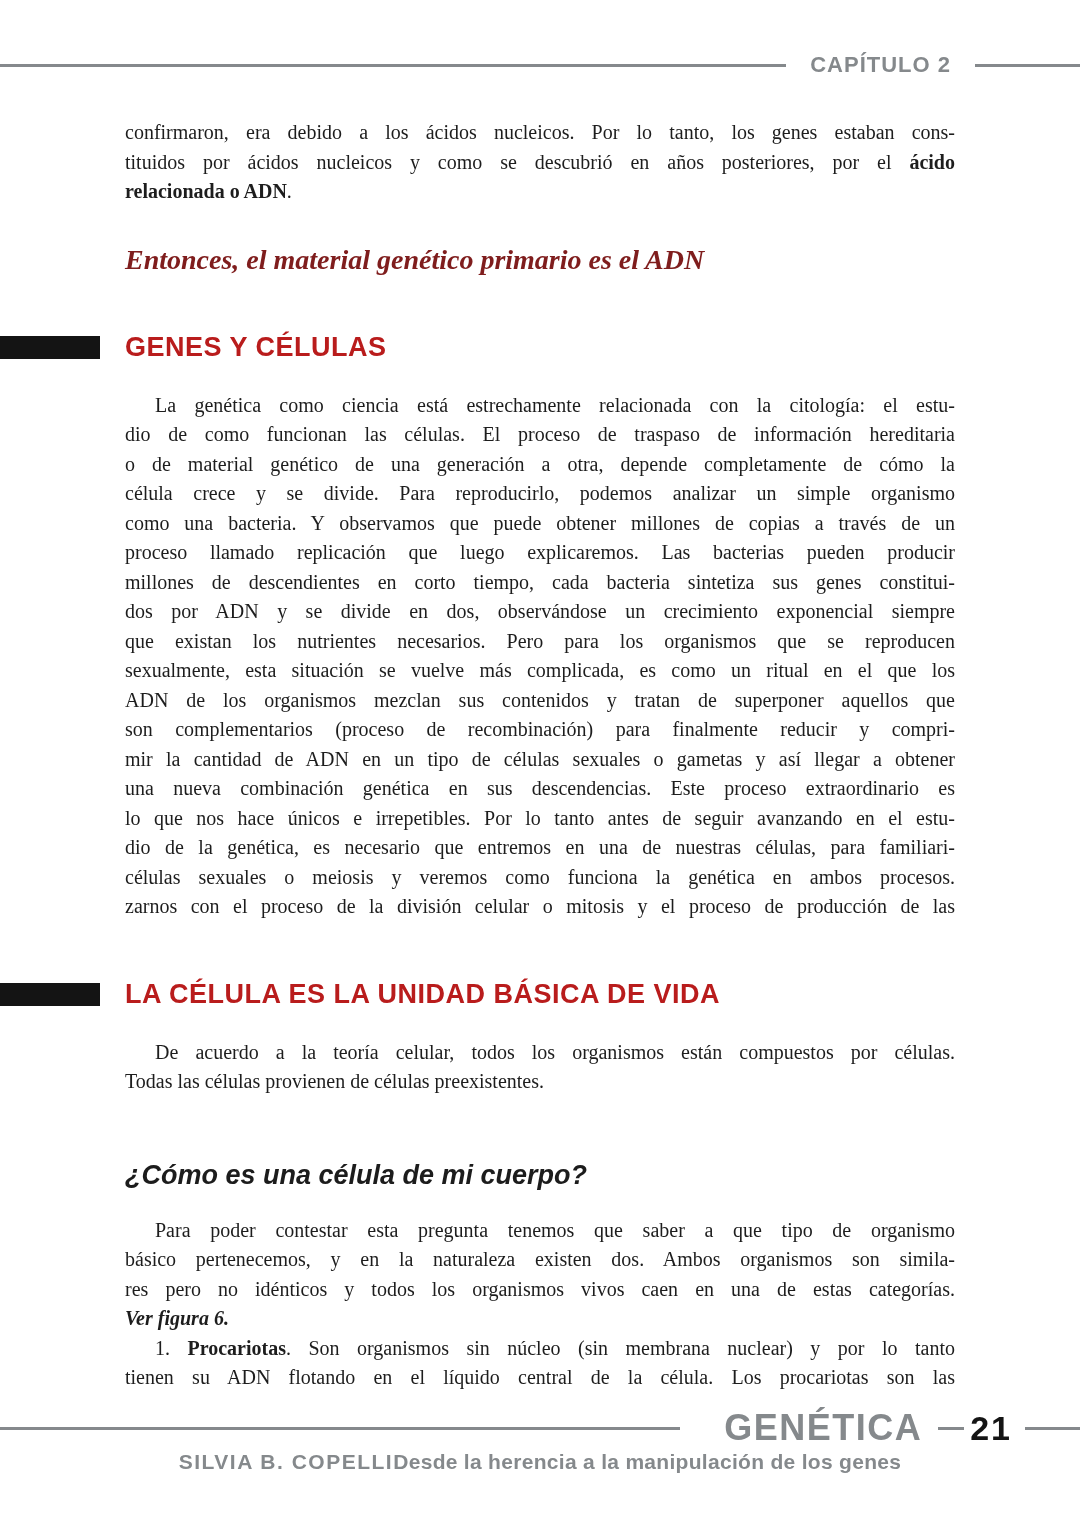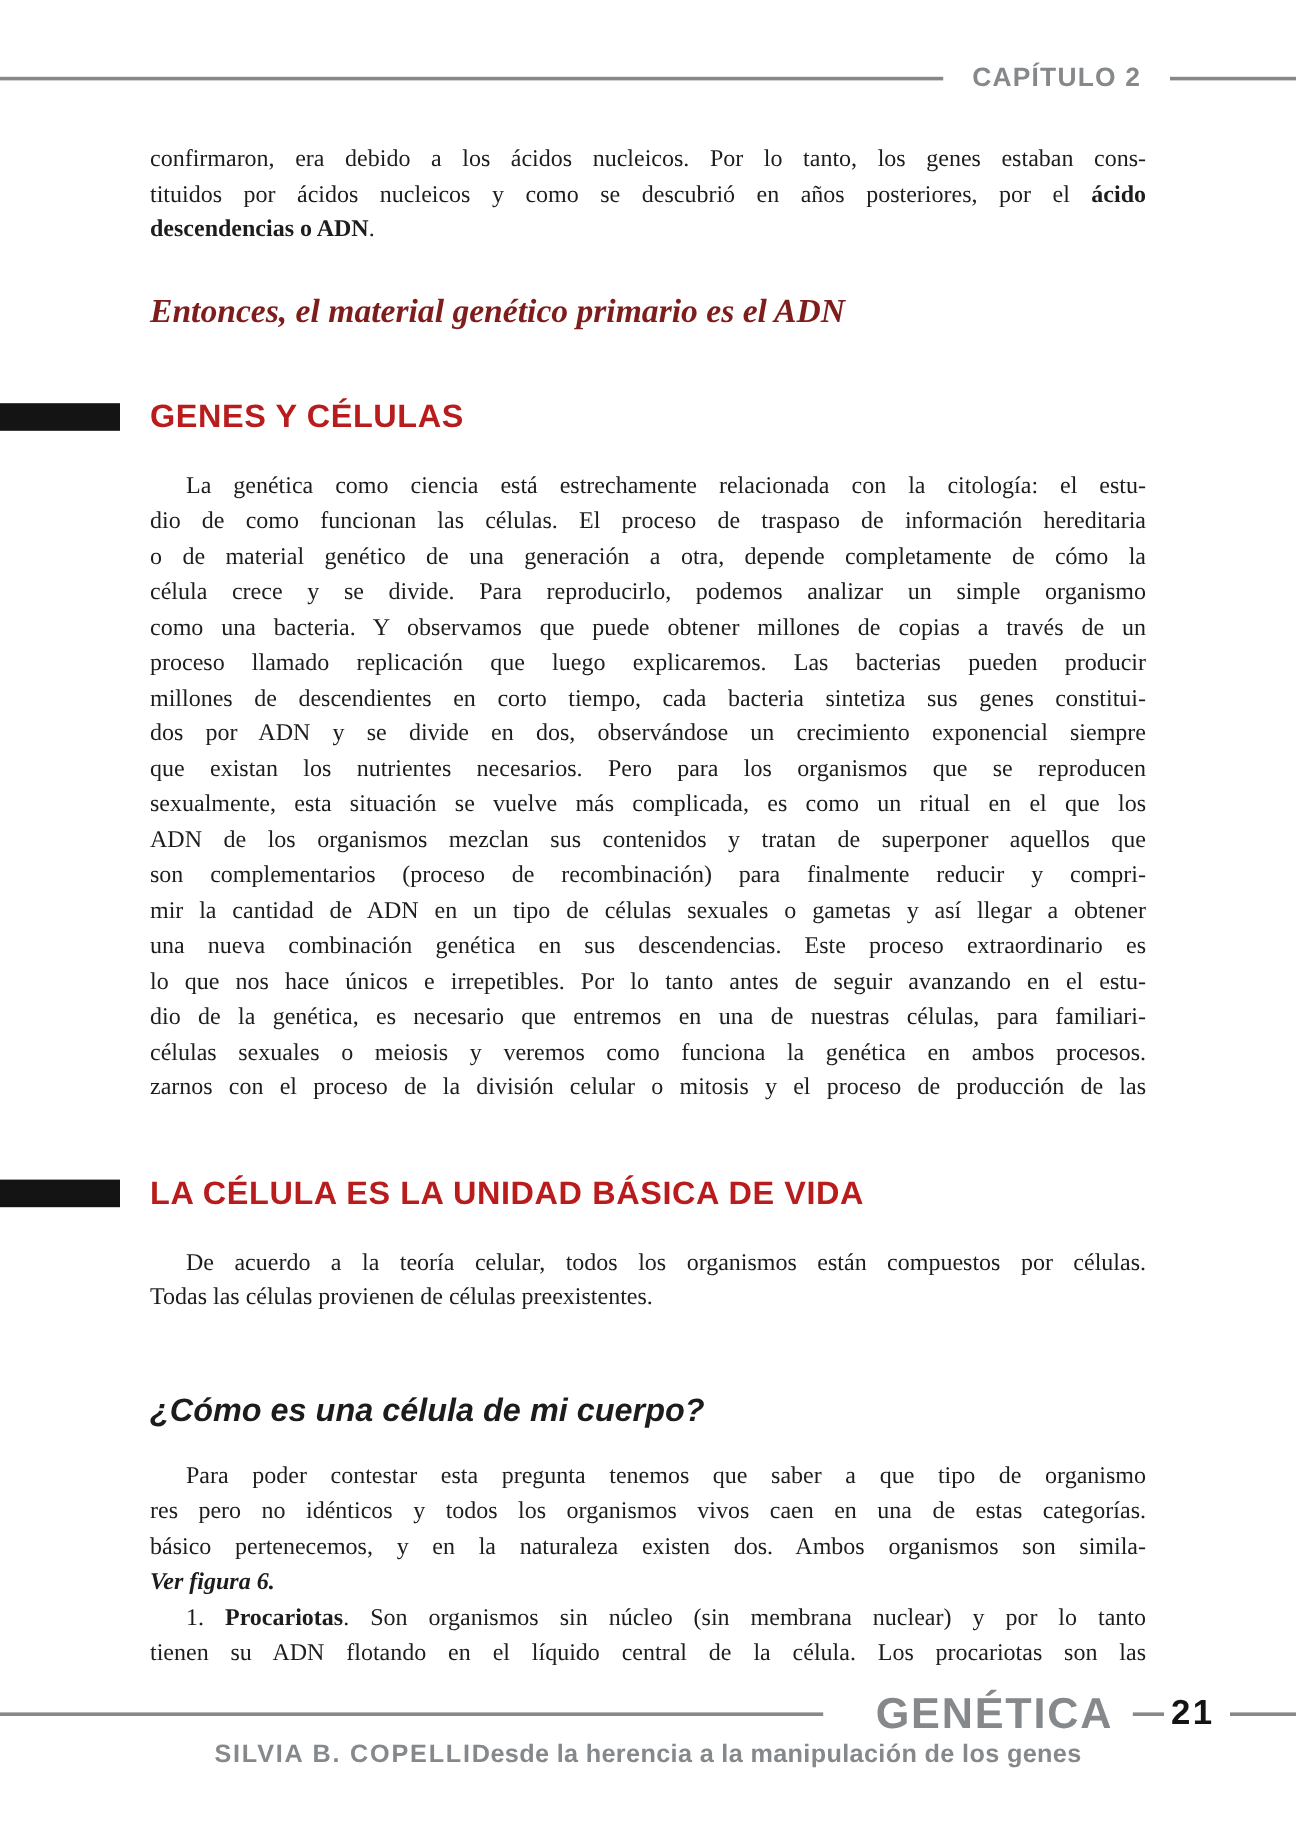--- a/index.html
+++ b/index.html
@@ -76,21 +76,21 @@
     font-family: "Liberation Sans", sans-serif;
     font-weight: bold; font-size: 36px; letter-spacing: 1.5px;
     color: var(--gray, #85898c);
     margin-left: 44px; margin-right: 16px;
     white-space: nowrap;
     text-align: right;
   }
   .ftr-dash { width: 26px; margin-right: 6px; }
   .page-number {
     font-family: "Liberation Sans", sans-serif;
-    font-weight: bold; font-size: 29px; letter-spacing: 2px;
+    font-weight: bold; font-size: 34px; letter-spacing: 2px;
     color: #141414;
     margin-right: 13px;
   }
   .ftr-rule-right { width: 55px; }
   .ftr-row2 {
     position: absolute; left: 125px; right: 125px; top: 1450px;
     display: flex; justify-content: center; align-items: baseline;
     font-family: "Liberation Sans", sans-serif;
     font-weight: bold;
     color: var(--gray, #85898c);
@@ -104,21 +104,21 @@
 <div class="hdr-row">
   <div class="rule hdr-rule-left"></div>
   <div class="chapter">CAPÍTULO 2</div>
   <div class="rule hdr-rule-right"></div>
 </div>
 
 <div class="main">
     <div class="para">
       <div class="line"><span>confirmaron, era debido a los ácidos nucleicos. Por lo tanto, los genes estaban cons-</span></div>
       <div class="line"><span>tituidos por ácidos nucleicos y como se descubrió en años posteriores, por el </span><span class="bold">ácido</span></div>
-      <div class="line plain"><span class="bold">descendencias o ADN</span><span>.</span></div>
+      <div class="line plain"><span class="bold">relacionada o ADN</span><span>.</span></div>
     </div>
     <div class="lead">Entonces, el material genético primario es el ADN</div>
     <div class="heading"><span class="bar"></span><span>GENES Y CÉLULAS</span></div>
     <div class="para">
       <div class="line ind"><span>La genética como ciencia está estrechamente relacionada con la citología: el estu-</span></div>
       <div class="line"><span>dio de como funcionan las células. El proceso de traspaso de información hereditaria</span></div>
       <div class="line"><span>o de material genético de una generación a otra, depende completamente de cómo la</span></div>
       <div class="line"><span>célula crece y se divide. Para reproducirlo, podemos analizar un simple organismo</span></div>
       <div class="line"><span>como una bacteria. Y observamos que puede obtener millones de copias a través de un</span></div>
       <div class="line"><span>proceso llamado replicación que luego explicaremos. Las bacterias pueden producir</span></div>
@@ -136,22 +136,22 @@
       <div class="line"><span>zarnos con el proceso de la división celular o mitosis y el proceso de producción de las</span></div>
     </div>
     <div class="heading"><span class="bar"></span><span>LA CÉLULA ES LA UNIDAD BÁSICA DE VIDA</span></div>
     <div class="para">
       <div class="line ind"><span>De acuerdo a la teoría celular, todos los organismos están compuestos por células.</span></div>
       <div class="line plain"><span>Todas las células provienen de células preexistentes.</span></div>
     </div>
     <div class="subheading">¿Cómo es una célula de mi cuerpo?</div>
     <div class="para">
       <div class="line ind"><span>Para poder contestar esta pregunta tenemos que saber a que tipo de organismo</span></div>
+      <div class="line"><span>básico pertenecemos, y en la naturaleza existen dos. Ambos organismos son simila-</span></div>
       <div class="line"><span>res pero no idénticos y todos los organismos vivos caen en una de estas categorías.</span></div>
-      <div class="line"><span>básico pertenecemos, y en la naturaleza existen dos. Ambos organismos son simila-</span></div>
       <div class="line plain"><span class="bold italic">Ver figura 6.</span></div>
       <div class="line ind"><span>1. </span><span class="bold">Procariotas</span><span>. Son organismos sin núcleo (sin membrana nuclear) y por lo tanto</span></div>
       <div class="line"><span>tienen su ADN flotando en el líquido central de la célula. Los procariotas son las</span></div>
     </div>
   </div>
 
 <div class="ftr-row1">
   <div class="rule ftr-rule-left"></div>
   <div class="book-title">GENÉTICA</div>
   <div class="rule ftr-dash"></div>

